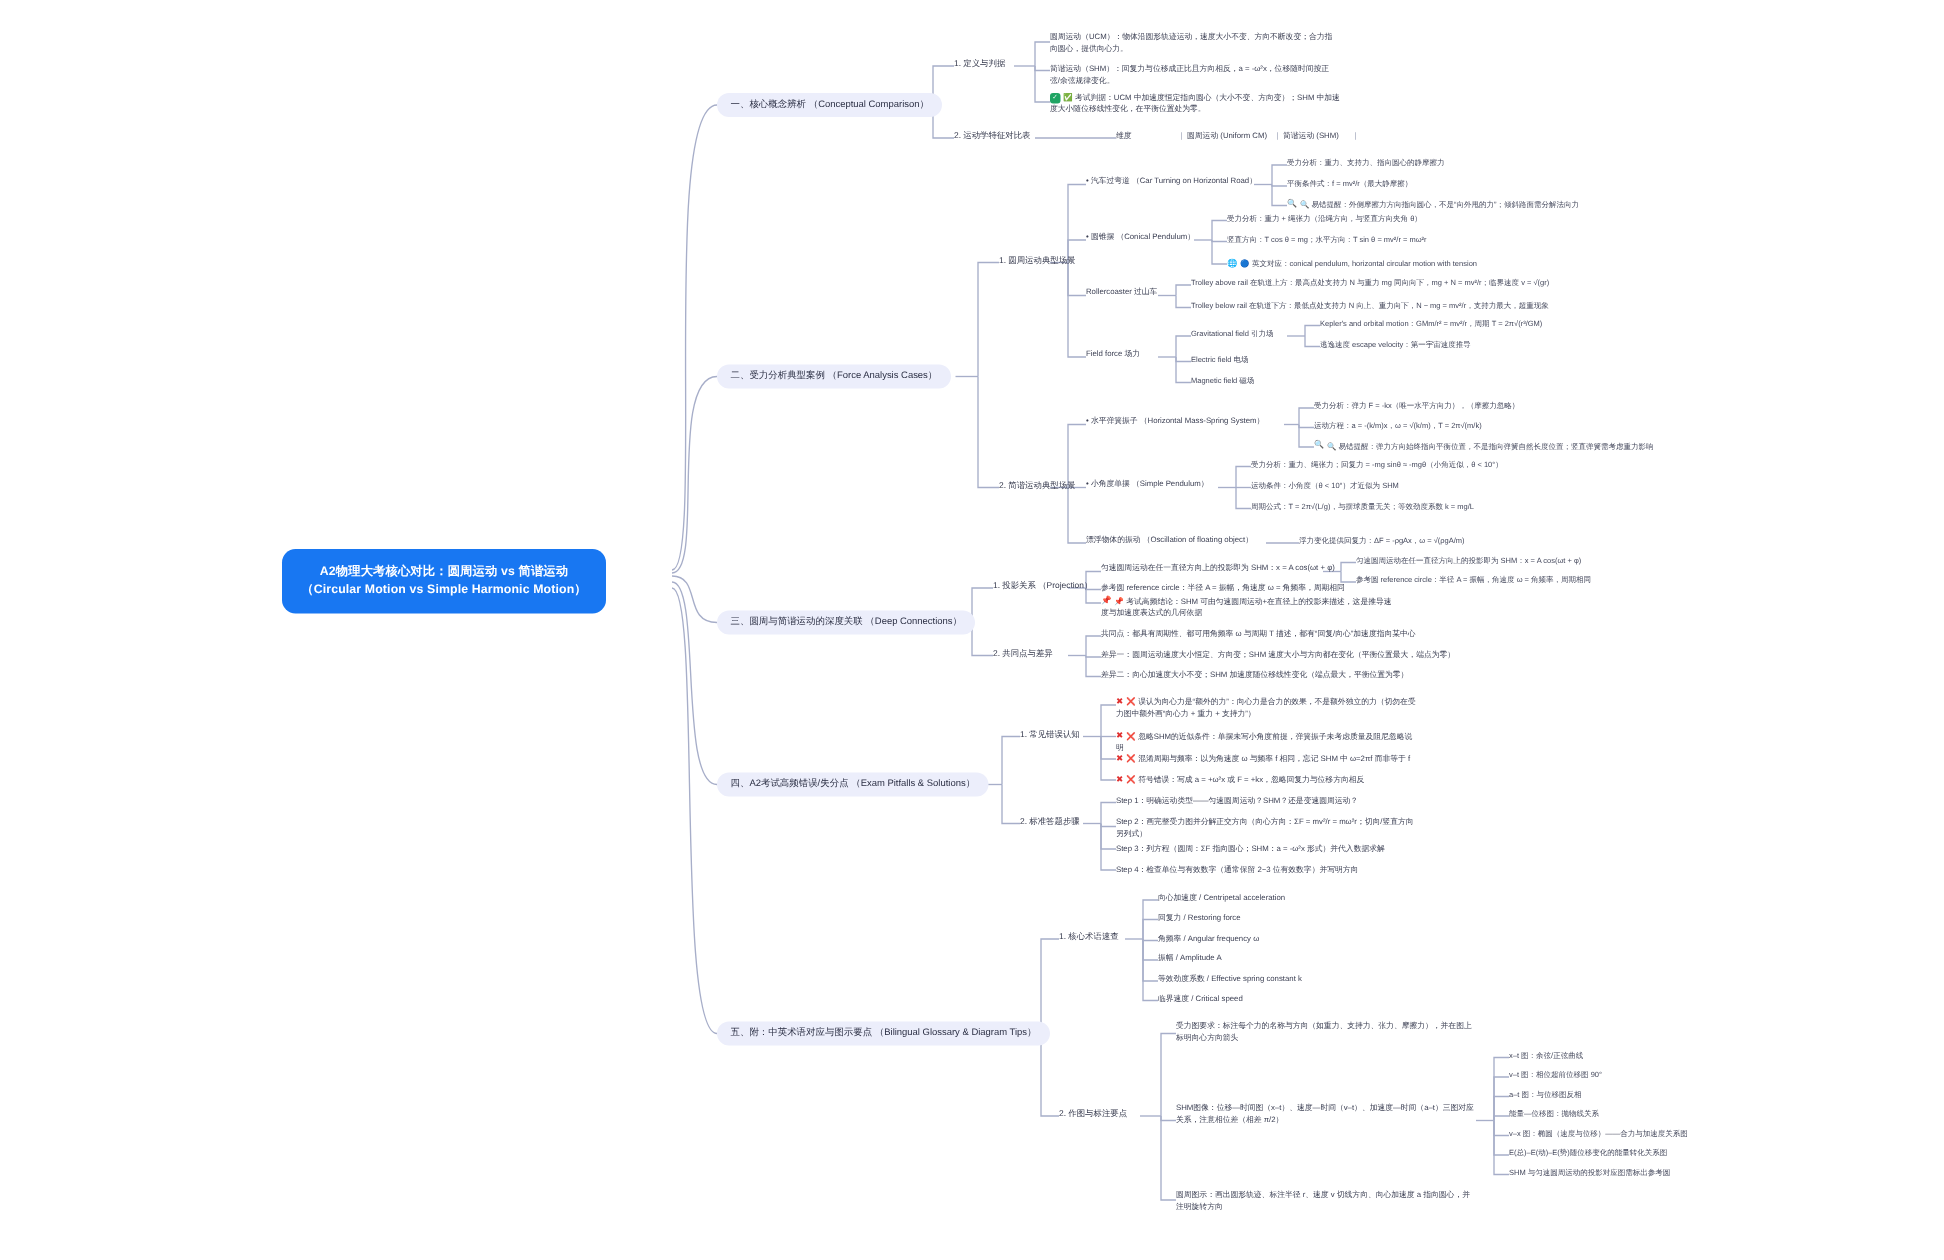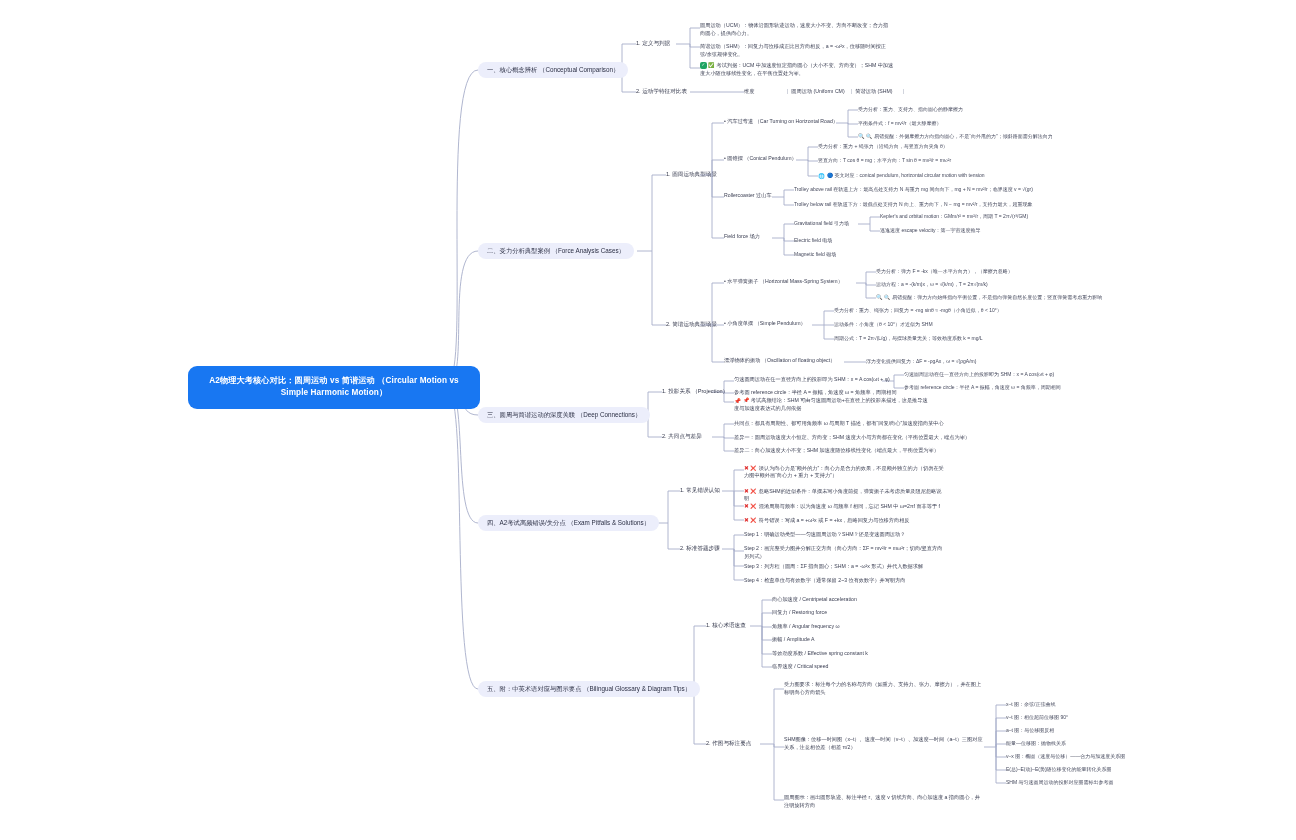--- a/index.html
+++ b/index.html
@@ -198,21 +198,21 @@
       <path d="M996 747 L 996 705 L 1006 705"></path>
       <path d="M996 747 L 996 718 L 1006 718"></path>
       <path d="M996 747 L 996 731 L 1006 731"></path>
       <path d="M996 747 L 996 744 L 1006 744"></path>
       <path d="M996 747 L 996 757 L 1006 757"></path>
       <path d="M996 747 L 996 770 L 1006 770"></path>
       <path d="M996 747 L 996 783 L 1006 783"></path>
     </g>
   </svg>
 
-  <div class="root" style="left:188px;top:366px;width:292px;">A2物理大考核心对比：圆周运动 vs 简谐运动 （Circular Motion vs Simple Harmonic Motion）</div>
+  <div class="root" style="left:188px;top:366px;width:216px;">A2物理大考核心对比：圆周运动 vs 简谐运动 （Circular Motion vs Simple Harmonic Motion）</div>
 
   <div class="lvl1" style="left:478px;top:62px;">一、核心概念辨析 （Conceptual Comparison）</div>
   <div class="lvl1" style="left:478px;top:243px;">二、受力分析典型案例 （Force Analysis Cases）</div>
   <div class="lvl1" style="left:478px;top:407px;">三、圆周与简谐运动的深度关联 （Deep Connections）</div>
   <div class="lvl1" style="left:478px;top:515px;">四、A2考试高频错误/失分点 （Exam Pitfalls &amp; Solutions）</div>
   <div class="lvl1" style="left:478px;top:681px;">五、附：中英术语对应与图示要点 （Bilingual Glossary &amp; Diagram Tips）</div>
 
   <div class="node lvl2" style="left:636px;top:38px;">1. 定义与判据</div>
   <div class="node lvl2" style="left:636px;top:86px;">2. 运动学特征对比表</div>
 

